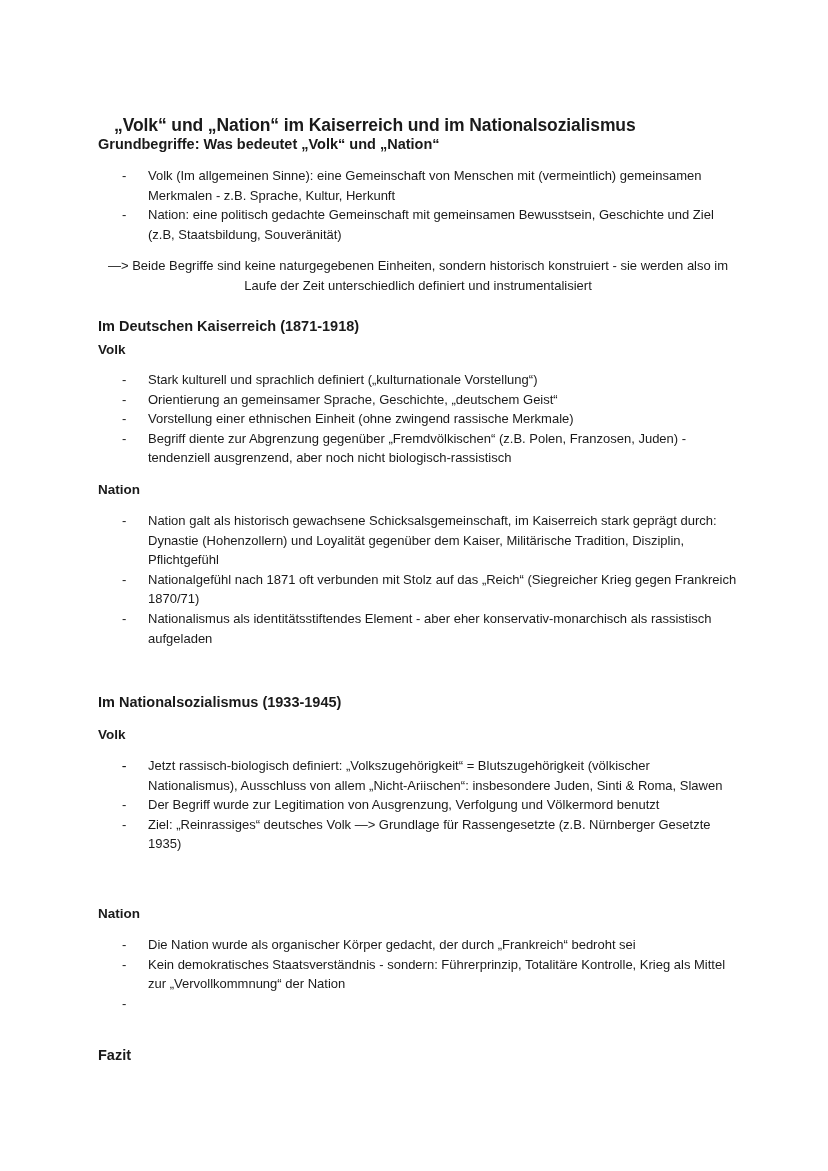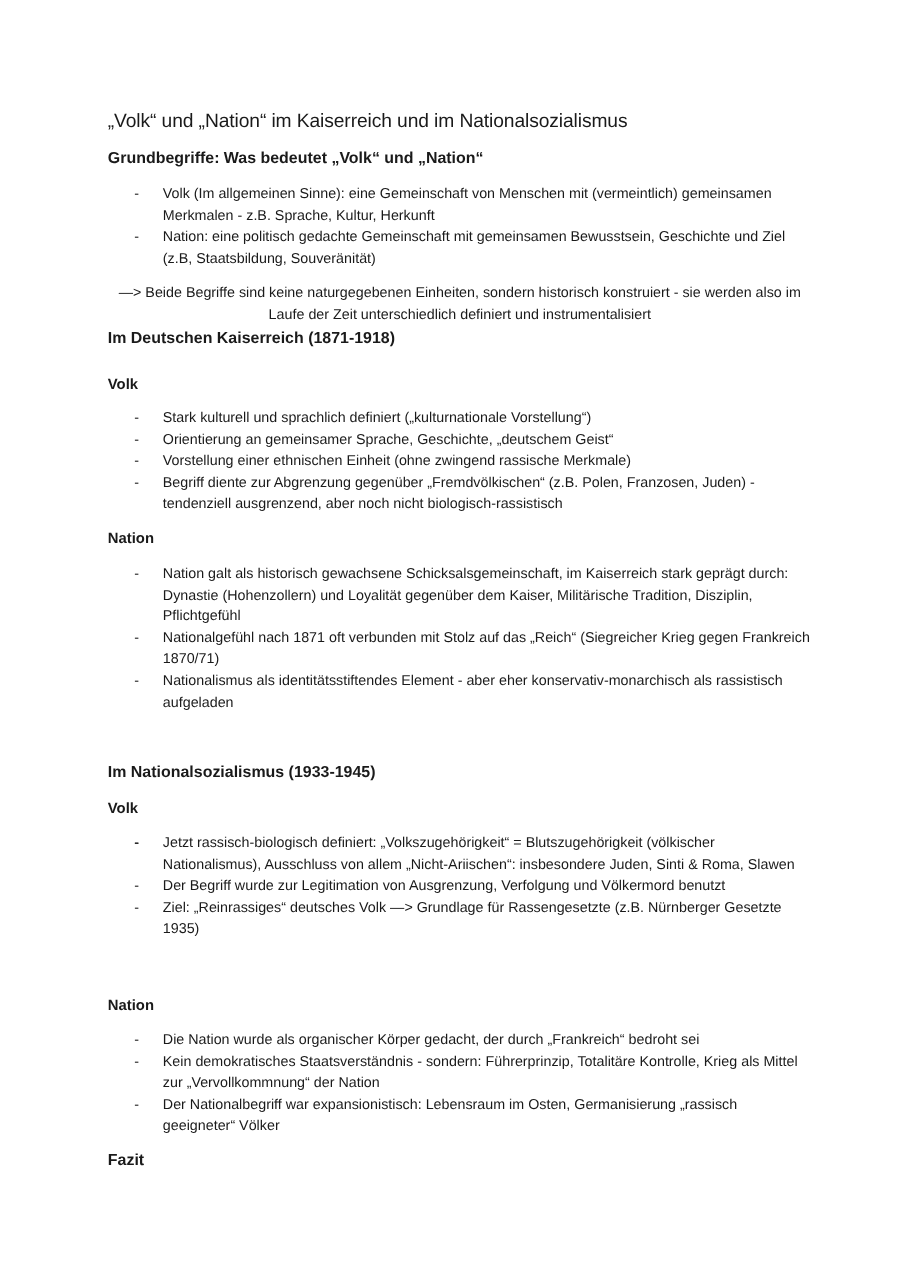--- a/index.html
+++ b/index.html
@@ -1,42 +1,42 @@
 <!DOCTYPE html>
 <html><head>
   <meta charset="utf-8">
   <style>
     html, body { margin: 0; padding: 0; background: #ffffff; }
     body {
       width: 828px; height: 1171px; position: relative; overflow: hidden;
       font-family: "Liberation Sans", sans-serif; color: #1a1a1a;
     }
     .page { position: absolute; left: 98px; top: 0; width: 640px; }
-    .title { position: absolute; left: 0; top: 99px; font-size: 17.5px; font-weight: normal; margin: 0; white-space: nowrap; letter-spacing: -0.1px; }
+    .title { position: absolute; left: 0; top: 99px; font-size: 17.5px; font-weight: bold; margin: 16px; white-space: nowrap; letter-spacing: -0.1px; }
     .h2 { position: absolute; left: 0; font-size: 14.5px; font-weight: bold; margin: 0; white-space: nowrap; }
     .h3 { position: absolute; left: 0; font-size: 13.5px; font-weight: bold; margin: 0; white-space: nowrap; }
     .para { position: absolute; left: 0; width: 640px; font-size: 13px; line-height: 20px; margin: 0; text-align: center; }
     ul.dash { position: absolute; left: 0; width: 640px; margin: 0; padding: 0; list-style: none; }
     ul.dash li { position: relative; padding-left: 50px; font-size: 13px; line-height: 19.6px; }
     ul.dash li .bullet { position: absolute; left: 24px; top: 0; }
   </style>
 </head>
 <body>
 
 <div class="page">
   <h1 class="title">„Volk“ und „Nation“ im Kaiserreich und im Nationalsozialismus</h1>
 
   <h2 class="h2" style="top:136px">Grundbegriffe: Was bedeutet „Volk“ und „Nation“</h2>
   <ul class="dash" style="top:166px">
     <li><span class="bullet">-</span><span>Volk (Im allgemeinen Sinne): eine Gemeinschaft von Menschen mit (vermeintlich) gemeinsamen Merkmalen - z.B. Sprache, Kultur, Herkunft</span></li>
     <li><span class="bullet">-</span><span>Nation: eine politisch gedachte Gemeinschaft mit gemeinsamen Bewusstsein, Geschichte und Ziel (z.B, Staatsbildung, Souveränität)</span></li>
   </ul>
   <p class="para" style="top:256px">—&gt; Beide Begriffe sind keine naturgegebenen Einheiten, sondern historisch konstruiert - sie werden also im Laufe der Zeit unterschiedlich definiert und instrumentalisiert</p>
 
-  <h2 class="h2" style="top:300px">Im Deutschen Kaiserreich (1871-1918)</h2>
+  <h2 class="h2" style="top:318px">Im Deutschen Kaiserreich (1871-1918)</h2>
   <h3 class="h3" style="top:342px">Volk</h3>
   <ul class="dash" style="top:370px">
     <li><span class="bullet">-</span><span>Stark kulturell und sprachlich definiert („kulturnationale Vorstellung“)</span></li>
     <li><span class="bullet">-</span><span>Orientierung an gemeinsamer Sprache, Geschichte, „deutschem Geist“</span></li>
     <li><span class="bullet">-</span><span>Vorstellung einer ethnischen Einheit (ohne zwingend rassische Merkmale)</span></li>
     <li><span class="bullet">-</span><span>Begriff diente zur Abgrenzung gegenüber „Fremdvölkischen“ (z.B. Polen, Franzosen, Juden) - tendenziell ausgrenzend, aber noch nicht biologisch-rassistisch</span></li>
   </ul>
 
   <h3 class="h3" style="top:482px">Nation</h3>
   <ul class="dash" style="top:511px">
@@ -51,17 +51,17 @@
     <li><span class="bullet">-</span></li>
     <li><span class="bullet">-</span><span>Jetzt rassisch-biologisch definiert: „Volkszugehörigkeit“ = Blutszugehörigkeit (völkischer Nationalismus), Ausschluss von allem „Nicht-Ariischen“: insbesondere Juden, Sinti &amp; Roma, Slawen</span></li>
     <li><span class="bullet">-</span><span>Der Begriff wurde zur Legitimation von Ausgrenzung, Verfolgung und Völkermord benutzt</span></li>
     <li><span class="bullet">-</span><span>Ziel: „Reinrassiges“ deutsches Volk —&gt; Grundlage für Rassengesetzte (z.B. Nürnberger Gesetzte 1935)</span></li>
   </ul>
 
   <h3 class="h3" style="top:906px">Nation</h3>
   <ul class="dash" style="top:935px">
     <li><span class="bullet">-</span><span>Die Nation wurde als organischer Körper gedacht, der durch „Frankreich“ bedroht sei</span></li>
     <li><span class="bullet">-</span><span>Kein demokratisches Staatsverständnis - sondern: Führerprinzip, Totalitäre Kontrolle, Krieg als Mittel zur „Vervollkommnung“ der Nation</span></li>
-    <li><span class="bullet">-</span><span>Der Nationalbegriff war expansionistisch: Lebensraum im Osten, Germanisierung „rassisch geeigneter“ Völker</span></li>
+    <li><span class="bullet">-</span></li>
   </ul>
 
   <h2 class="h2" style="top:1047px">Fazit</h2>
 </div>
 
 </body></html>

